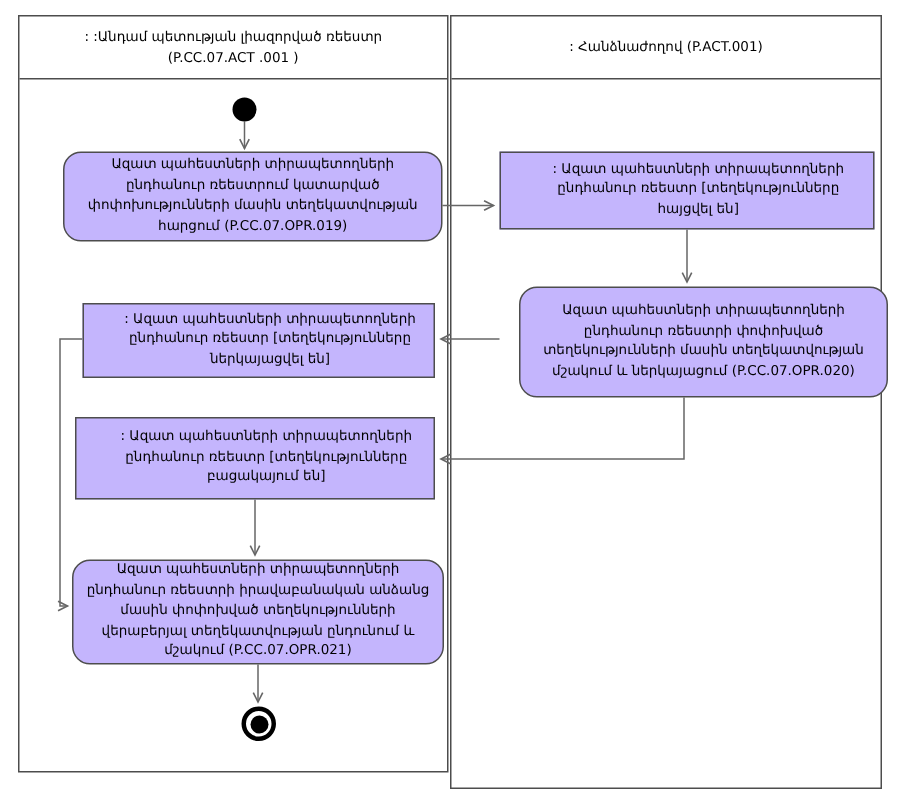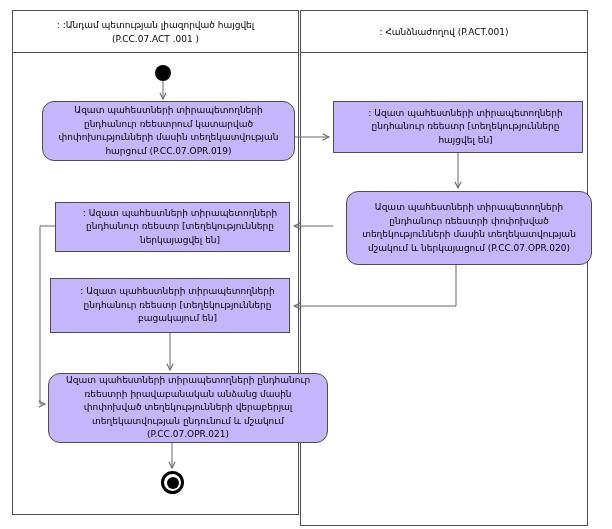--- a/index.html
+++ b/index.html
@@ -31,21 +31,21 @@
   .final-node-core { width:12px; height:12px; background:#000000; border-radius:50%; }
   svg.connectors { position:absolute; left:0; top:0; pointer-events:none; }
 </style>
 </head>
 <body>
 
 <div class="canvas">
 
   <div class="lane" style="left:12px; top:10px; width:287px; height:505px;">
     <div class="lane-header">
-      <div>: :Անդամ պետության լիազորված հայցվել</div>
+      <div>: :Անդամ պետության լիազորված ռեեստր</div>
       <div>(P.CC.07.ACT .001 )</div>
     </div>
   </div>
 
   <div class="lane" style="left:300px; top:10px; width:288px; height:516px;">
     <div class="lane-header">
       <div>: Հանձնաժողով (P.ACT.001)</div>
     </div>
   </div>
 
@@ -70,19 +70,19 @@
   <div class="node activity" style="left:42px; top:101px; width:253px; height:60px;">Ազատ պահեստների տիրապետողների ընդհանուր ռեեստրում կատարված փոփոխությունների մասին տեղեկատվության հարցում (P.CC.07.OPR.019)</div>
 
   <div class="node object" style="left:333px; top:101px; width:250px; height:52px;">: Ազատ պահեստների տիրապետողների ընդհանուր ռեեստր [տեղեկությունները հայցվել են]</div>
 
   <div class="node activity" style="left:346px; top:191px; width:246px; height:74px;">Ազատ պահեստների տիրապետողների ընդհանուր ռեեստրի փոփոխված տեղեկությունների մասին տեղեկատվության մշակում և ներկայացում (P.CC.07.OPR.020)</div>
 
   <div class="node object" style="left:55px; top:202px; width:235px; height:50px;">: Ազատ պահեստների տիրապետողների ընդհանուր ռեեստր [տեղեկությունները ներկայացվել են]</div>
 
   <div class="node object" style="left:50px; top:278px; width:240px; height:55px;">: Ազատ պահեստների տիրապետողների ընդհանուր ռեեստր [տեղեկությունները բացակայում են]</div>
 
-  <div class="node activity" style="left:48px; top:373px; width:280px; height:70px;">Ազատ պահեստների տիրապետողների ընդհանուր ռեեստրի իրավաբանական անձանց մասին փոփոխված տեղեկությունների վերաբերյալ տեղեկատվության ընդունում և մշակում (P.CC.07.OPR.021)</div>
+  <div class="node activity" style="left:48px; top:373px; width:248px; height:70px;">Ազատ պահեստների տիրապետողների ընդհանուր ռեեստրի իրավաբանական անձանց մասին փոփոխված տեղեկությունների վերաբերյալ տեղեկատվության ընդունում և մշակում (P.CC.07.OPR.021)</div>
 
   <div class="final-node" style="left:161px; top:471px;">
     <div class="final-node-core"></div>
   </div>
 
 </div>
 
 </body></html>

